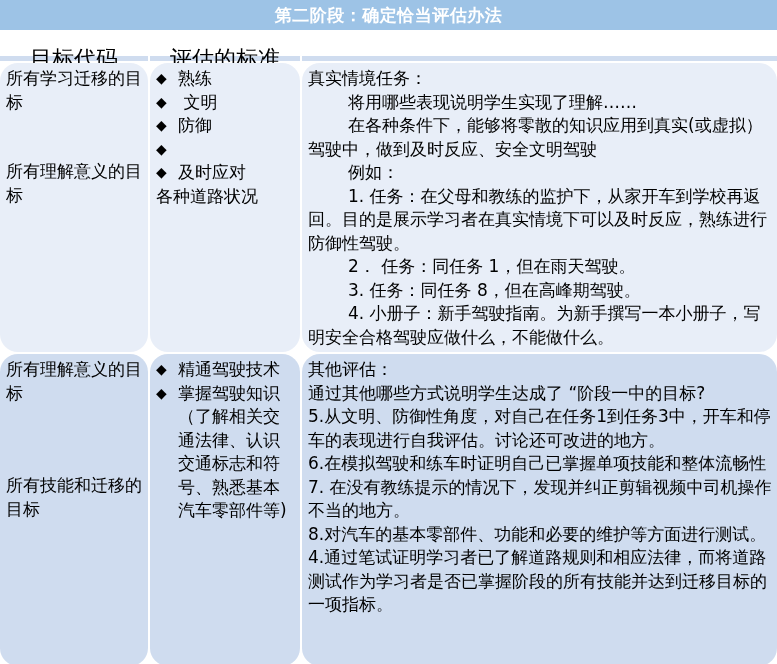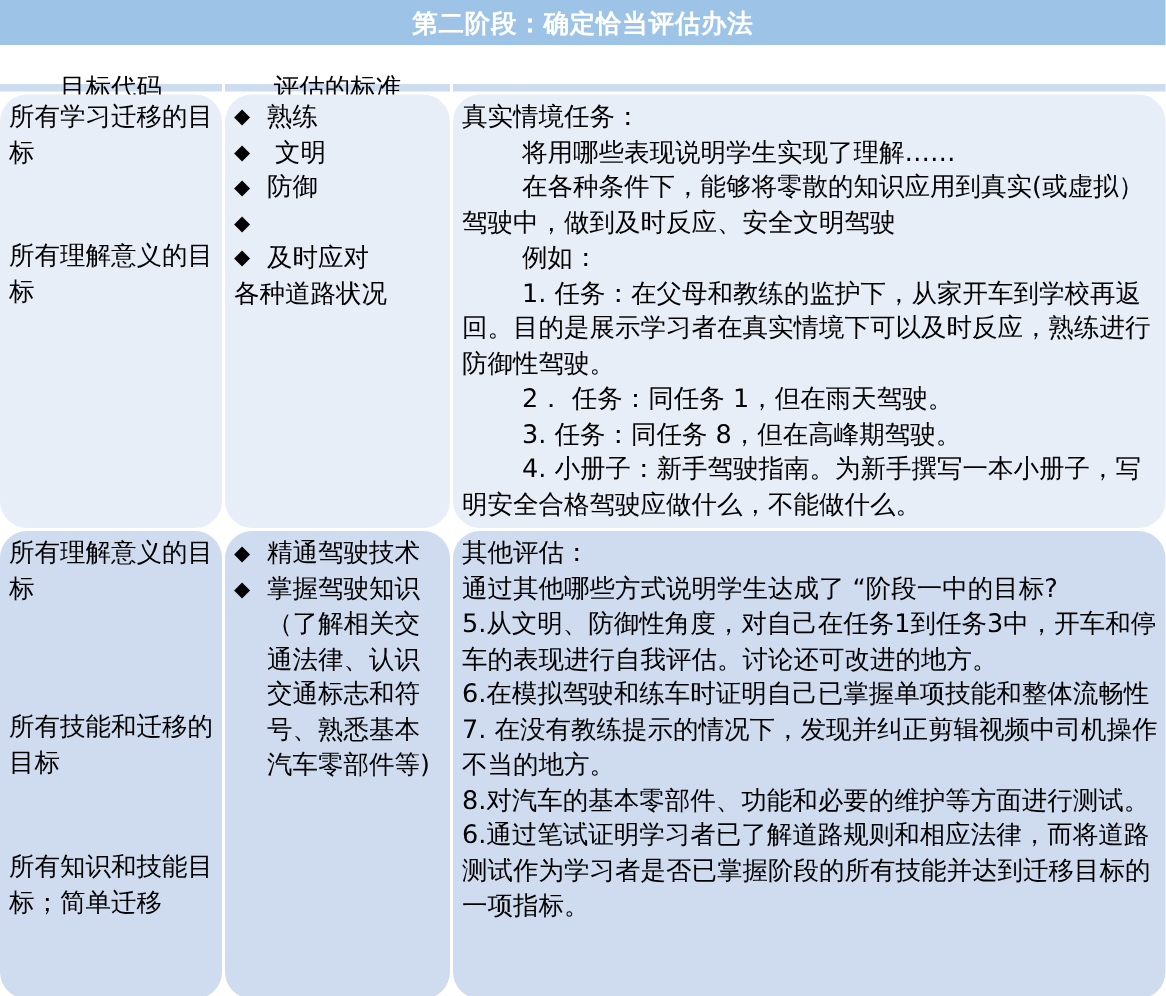--- a/index.html
+++ b/index.html
@@ -16,21 +16,21 @@
     grid-column: 1 / 4;
     background: #9dc3e6;
     color: #ffffff;
     font-weight: bold;
     font-size: 17px;
     display: flex; align-items: center; justify-content: center;
     letter-spacing: 0.5px;
   }
   .hdr {
     background: #cfdcef;
-    font-size: 17px;
+    font-size: 22px;
     display: flex; align-items: center; justify-content: center; margin-top: 24px;
   }
   .r1 { background: #e8eef8; }
   .r2 { background: #cfdcef; }
   .cell { font-size: 17px; line-height: 23.5px; padding: 4px 4px 0 6px; box-sizing: border-box; overflow: hidden; border-radius: 18px; }
   .goal { display: block; }
   .goal-gap-1 { margin-top: 46px; }
   .bullet { display: flex; }
   .bullet .dia { width: 22px; flex: none; font-size: 14px; line-height: 23.5px; }
   .bullet .txt { flex: 1; }
@@ -83,34 +83,33 @@
     <p class="indent">例如：</p>
     <p style="text-indent:40px">1. 任务：在父母和教练的监护下，从家开车到学校再返回。目的是展示学习者在真实情境下可以及时反应，熟练进行防御性驾驶。</p>
     <p style="text-indent:40px">2． 任务：同任务 1，但在雨天驾驶。</p>
     <p style="text-indent:40px">3. 任务：同任务 8，但在高峰期驾驶。</p>
     <p style="text-indent:40px">4. 小册子：新手驾驶指南。为新手撰写一本小册子，写明安全合格驾驶应做什么，不能做什么。</p>
   </div>
 
   <div class="cell r2">
     <span class="goal">所有理解意义的目标</span>
     <span class="goal r2-goal-b">所有技能和迁移的目标</span>
-    <span class="goal r2-goal-c">所有知识和技能目标；简单迁移</span>
   </div>
   <div class="cell r2">
     <div class="bullet">
         <span class="dia">◆</span>
         <span class="txt">精通驾驶技术</span>
       </div>
     <div class="bullet">
         <span class="dia">◆</span>
         <span class="txt">掌握驾驶知识（了解相关交通法律、认识交通标志和符号、熟悉基本汽车零部件等)</span>
       </div>
   </div>
   <div class="cell r2">
     <p>其他评估：</p>
     <p>通过其他哪些方式说明学生达成了 “阶段一中的目标?</p>
     <p>5.从文明、防御性角度，对自己在任务1到任务3中，开车和停车的表现进行自我评估。讨论还可改进的地方。</p>
     <p>6.在模拟驾驶和练车时证明自己已掌握单项技能和整体流畅性</p>
     <p>7. 在没有教练提示的情况下，发现并纠正剪辑视频中司机操作不当的地方。</p>
     <p>8.对汽车的基本零部件、功能和必要的维护等方面进行测试。</p>
-    <p>6.通过笔试证明学习者已了解道路规则和相应法律，而将道路测试作为学习者是否已掌握阶段的所有技能并达到迁移目标的一项指标。</p>
+    <p>4.通过笔试证明学习者已了解道路规则和相应法律，而将道路测试作为学习者是否已掌握阶段的所有技能并达到迁移目标的一项指标。</p>
   </div>
 </div>
 
 </body></html>

